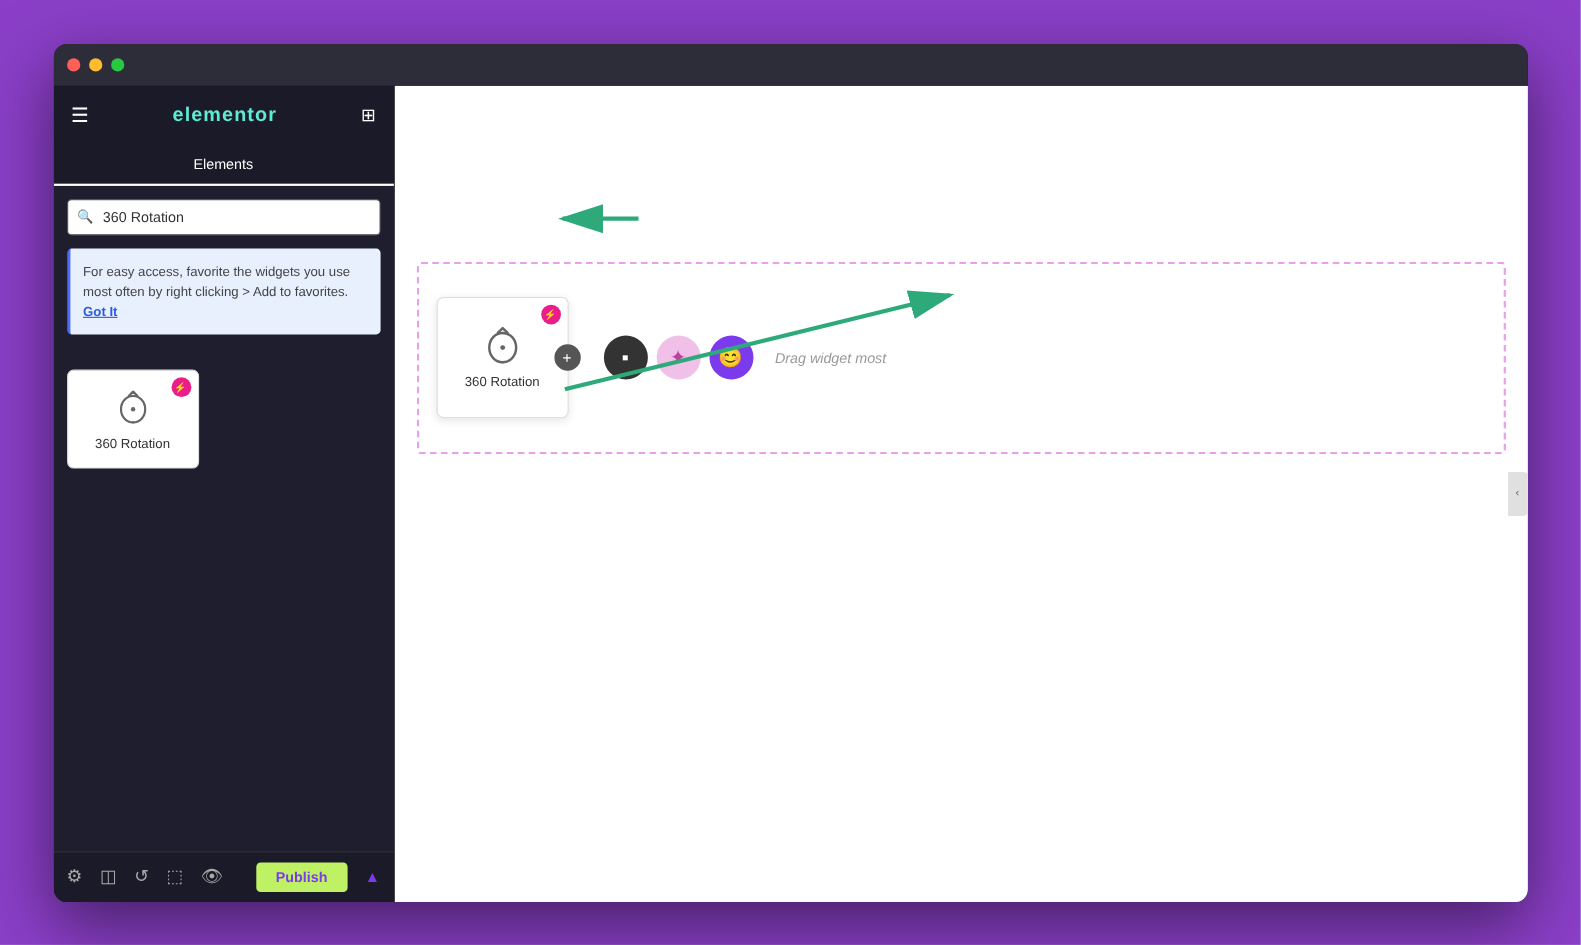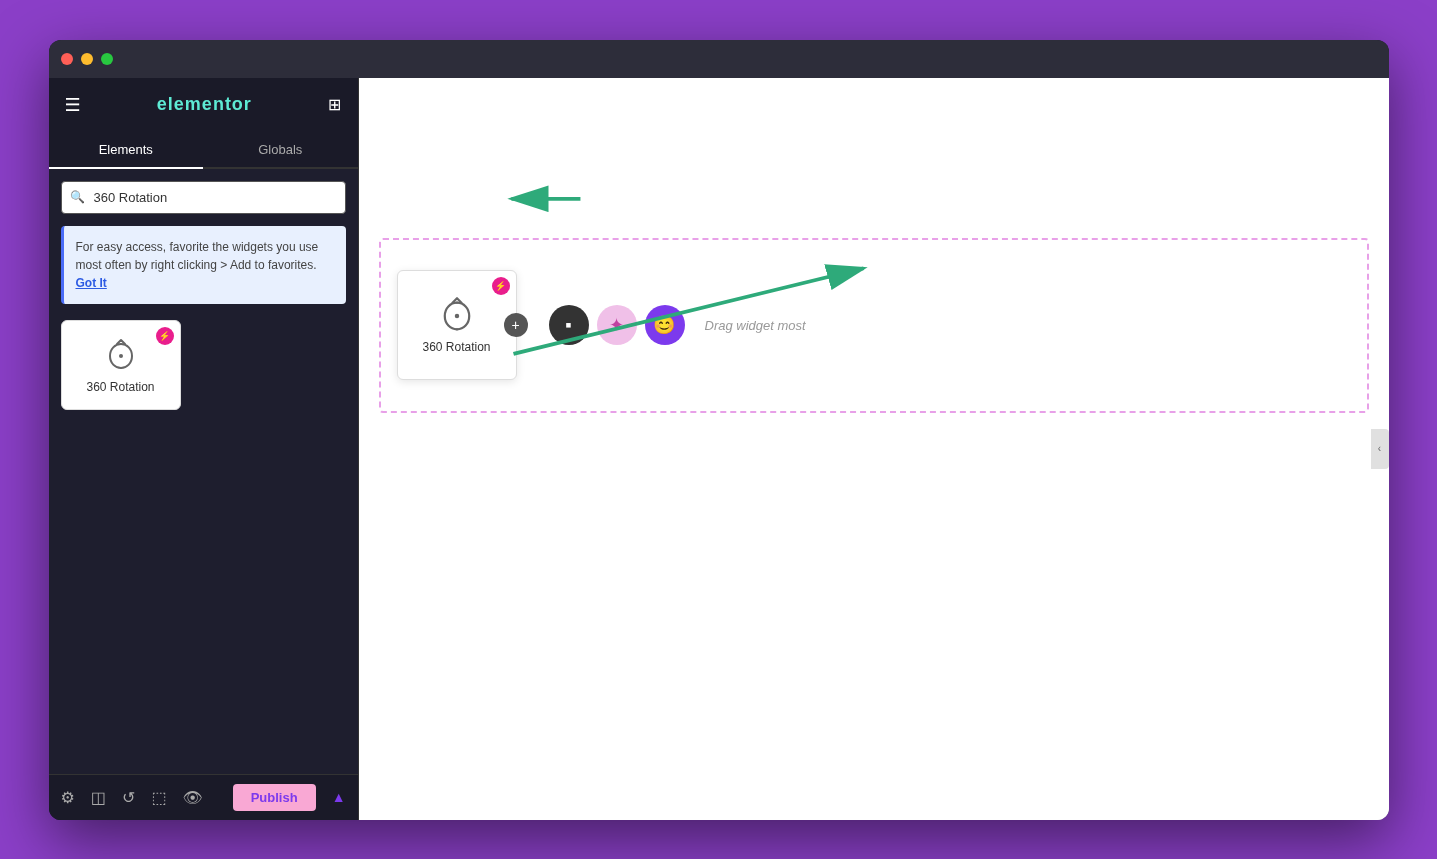--- a/index.html
+++ b/index.html
@@ -119,21 +119,21 @@
       top: 50%;
       transform: translateY(-50%);
       color: #888;
       font-size: 12px;
     }
     .info-box {
       background: #e8f0fe;
       border-left: 3px solid #4a6cf7;
       padding: 12px;
       border-radius: 4px;
-      margin-bottom: 16px;
+      margin-bottom: 32px;
       font-size: 12px;
       color: #444;
       line-height: 1.5;
     }
     .info-box a {
       color: #2d5be3;
       font-weight: bold;
       text-decoration: underline;
       cursor: pointer;
     }
@@ -279,21 +279,21 @@
       padding: 0 12px;
       gap: 16px;
       border-top: 1px solid #333;
     }
     .bottom-icon {
       color: #aaa;
       font-size: 16px;
       cursor: pointer;
     }
     .publish-btn {
-      background: #f9a8d4;
+      background: #bef264;
       color: #7c3aed;
       border: none;
       padding: 6px 18px;
       border-radius: 4px;
       font-size: 13px;
       font-weight: 600;
       cursor: pointer;
       margin-left: auto;
     }
     .chevron-up {
@@ -334,21 +334,20 @@
     <div class="sidebar">
 
       <div class="sidebar-header">
         <span class="hamburger-icon">☰</span>
         <span class="elementor-logo">elementor</span>
         <span class="grid-icon">⊞</span>
       </div>
 
       <div class="sidebar-tabs">
         <div class="sidebar-tab active">Elements</div>
-        <div class="sidebar-tab">Globals</div>
       </div>
 
       <div class="sidebar-content">
 
         <div class="search-box">
           <span class="search-icon-wrap">🔍</span>
           <input type="text" value="360 Rotation" placeholder="360 Rotation" style="">
         </div>
 
         <div class="info-box">

